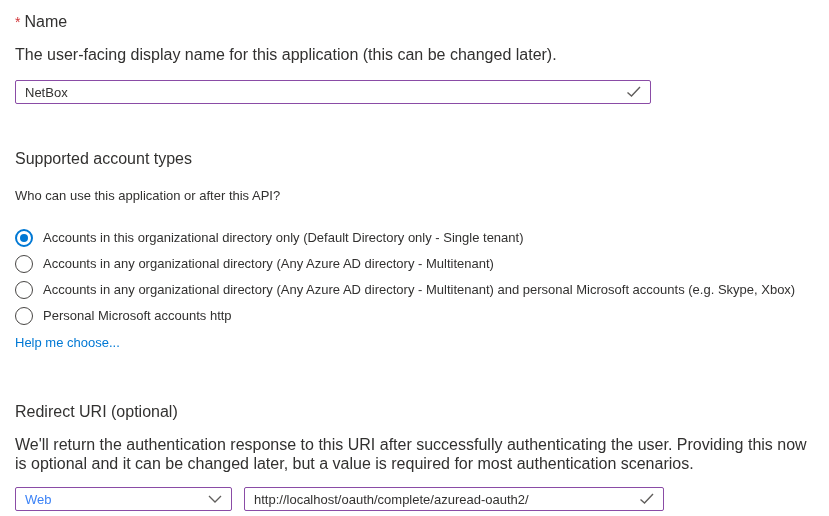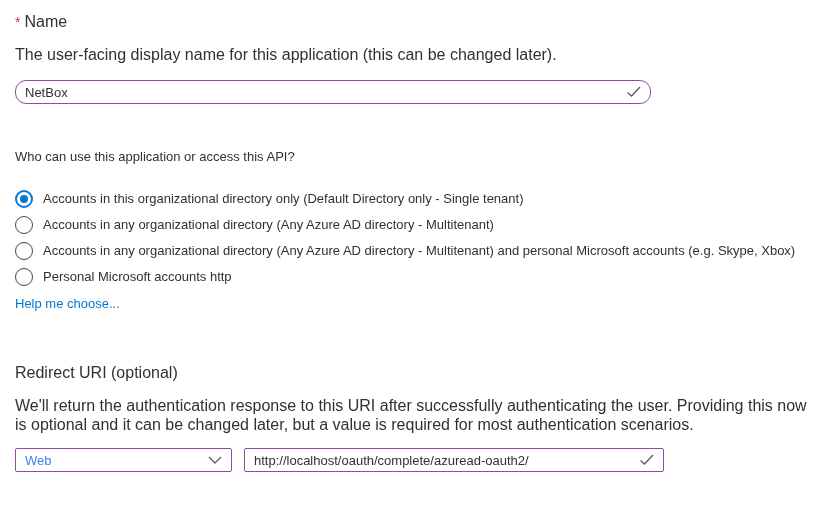--- a/index.html
+++ b/index.html
@@ -43,21 +43,21 @@
     border: none;
     outline: none;
     flex: 1;
     height: 100%;
     font-family: "Liberation Sans", sans-serif;
     font-size: 13px;
     color: #323130;
     padding: 0 26px 0 9px;
     background: transparent;
   }
-  .name-field { width: 636px; border-radius: 11px; }
+  .name-field { width: 636px; }
   .field-check {
     position: absolute;
     right: 8px;
     top: 50%;
     transform: translateY(-50%);
     display: flex;
     align-items: center;
   }
 
   
@@ -153,21 +153,22 @@
       <input type="text" value="NetBox" style="">
       <span class="field-check">
         <svg width="16" height="12" viewBox="0 0 16 12">
             <path d="M1.5 6.5 L5.5 10 L14 1" stroke="#605e5c" stroke-width="1.4" fill="none"></path>
           </svg>
       </span>
     </div>
   </div>
 
   <div class="account-section">
-    <div class="question">Who can use this application or access this API?</div>
+    <div class="section-title">Supported account types</div>
+    <div class="question">Who can use this application or after this API?</div>
     <div class="radio-group">
       <div class="radio-row selected">
         <span class="radio-outer">
             <span class="radio-dot"></span>
           </span>
         <span class="radio-label">Accounts in this organizational directory only (Default Directory only - Single tenant)</span>
       </div>
       <div class="radio-row">
         <span class="radio-outer">
             <span class="radio-dot"></span>

